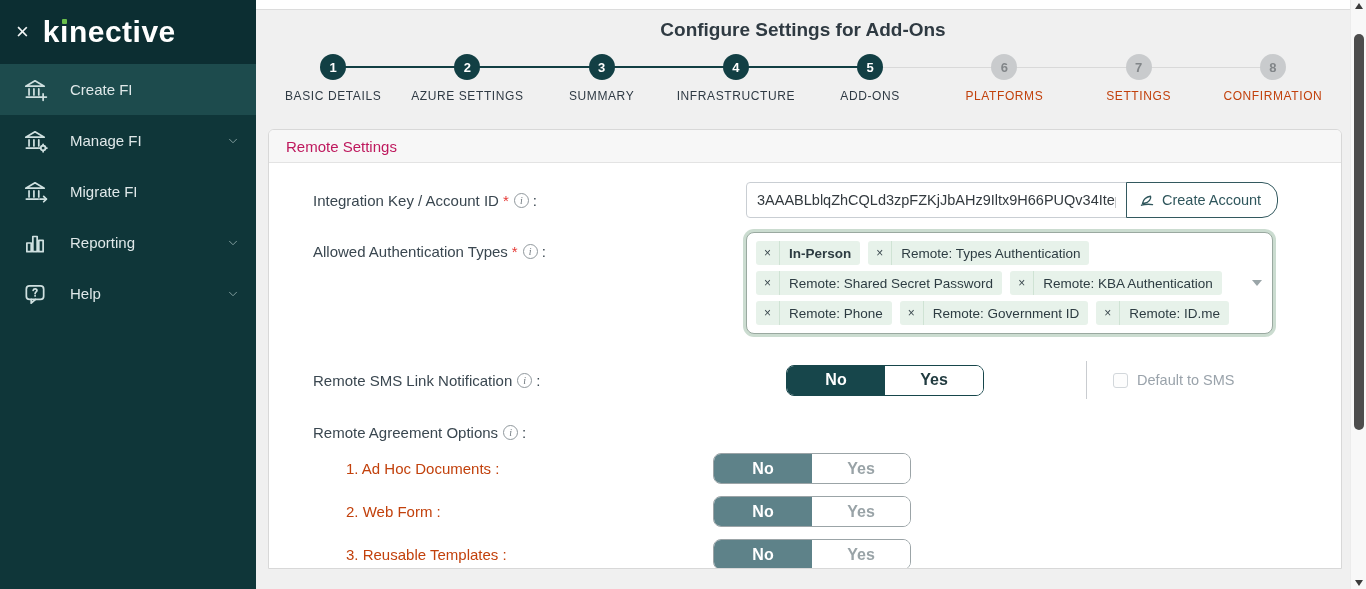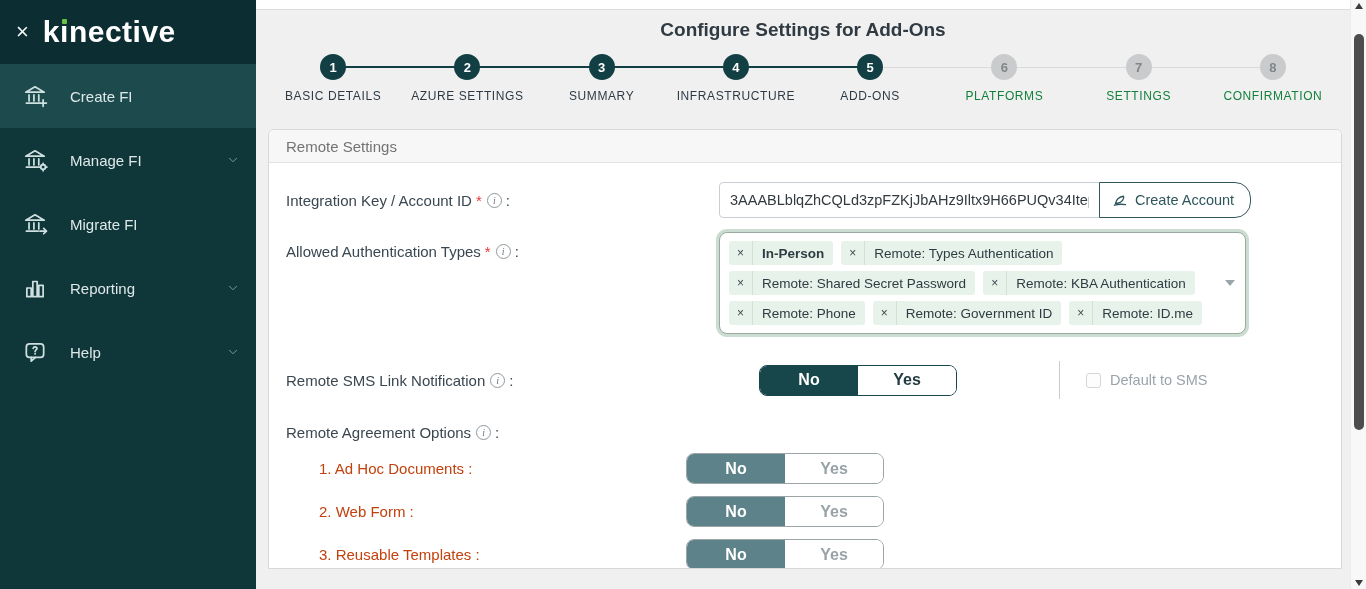--- a/index.html
+++ b/index.html
@@ -6,21 +6,21 @@
   html,body { width:1366px; height:589px; overflow:hidden; font-family:"Liberation Sans", sans-serif; }
   #app { position:relative; width:1366px; height:589px; background:#f0f0f0; overflow:hidden; }
 
   
   .sidebar { position:absolute; left:0; top:0; width:256px; height:589px; background:#0f3639; }
   .sidebar-header { height:64px; background:#0c2e32; display:flex; align-items:center; padding-left:16px; }
   .close-x { color:#f2f6f6; font-size:22px; line-height:1; cursor:pointer; margin-right:14px; font-weight:400; }
   .logo { color:#ffffff; font-size:30px; font-weight:600; letter-spacing:0.5px; display:flex; align-items:baseline; }
   .logo .istack { position:relative; display:inline-block; }
   .logo .istack .dot { position:absolute; top:4px; left:2px; width:5px; height:5px; background:#6abf4b; border-radius:1px; }
-  .nav-item { height:64px; display:flex; align-items:center; padding:0 16px 0 22px; color:#dfe8e9; cursor:pointer; position:relative; }
+  .nav-item { height:51px; display:flex; align-items:center; padding:0 16px 0 22px; color:#dfe8e9; cursor:pointer; position:relative; }
   .nav-item.active { background:#1d4b4d; }
   .nav-icon { width:26px; height:26px; margin-right:22px; display:flex; align-items:center; justify-content:center; }
   .nav-icon svg { stroke:#cfe0e0; fill:none; stroke-width:1.6; stroke-linecap:round; stroke-linejoin:round; }
   .nav-label { font-size:15px; }
   .nav-chev { margin-left:auto; display:flex; }
   .nav-chev svg { stroke:#86a2a3; fill:none; stroke-width:1.6; stroke-linecap:round; }
 
   
   .main { position:absolute; left:256px; top:0; width:1094px; height:474px; background:#f0f0f0; }
   .top-strip { height:10px; background:#ffffff; border-bottom:1px solid #dcdcdc; }
@@ -32,26 +32,26 @@
   .connector { position:absolute; top:0; height:2px; }
   .connector.done { background:#123f44; }
   .connector.todo { background:#d9d9d9; height:1px; margin-top:1px; }
   .steps { display:flex; position:relative; z-index:2; }
   .step { flex:1; display:flex; flex-direction:column; align-items:center; cursor:pointer; }
   .step-circle { width:26px; height:26px; border-radius:50%; display:flex; align-items:center; justify-content:center; font-size:13px; font-weight:700; }
   .step.complete .step-circle, .step.active .step-circle { background:#123f44; color:#ffffff; }
   .step.upcoming .step-circle { background:#c9cbcd; color:#828689; }
   .step-label { margin-top:9px; font-size:12px; letter-spacing:0.6px; font-weight:500; }
   .step.complete .step-label, .step.active .step-label { color:#2f3a44; }
-  .step.upcoming .step-label { color:#15803d; }
+  .step.upcoming .step-label { color:#c2410c; }
 
   
   .panel { margin:26px 8px 0 12px; background:#ffffff; border:1px solid #d8d8d8; border-radius:6px 6px 0 0; overflow:hidden; height:440px; }
-  .panel-header { height:33px; background:#f7f7f7; border-bottom:1px solid #e3e3e3; display:flex; align-items:center; padding-left:17px; font-size:15px; color:#737373; }
-  .panel-body { padding:0 8px 0 17px; }
+  .panel-header { height:33px; background:#f7f7f7; border-bottom:1px solid #e3e3e3; display:flex; align-items:center; padding-left:17px; font-size:15px; color:#be185d; }
+  .panel-body { padding:0 8px 0 17px;margin-left:27px; }
   .frow { display:flex; align-items:center; }
   .flabel { width:433px; font-size:15px; color:#3a4750; display:flex; align-items:center; flex-shrink:0; }
   .req { color:#e53935; margin-left:4px; font-size:15px; }
   .info-i { margin-left:5px; width:15px; height:15px; border:1px solid #90989d; border-radius:50%; color:#6e777d; font-size:10px; font-style:italic; font-family:"Liberation Serif", serif; display:inline-flex; align-items:center; justify-content:center; flex-shrink:0; }
   .colon { margin-left:4px; }
 
   
   .row-key { margin-top:19px; }
   .inputgroup { display:flex; height:36px; }
   .key-input { width:381px; height:36px; border:1px solid #c9ced3; border-radius:4px 0 0 4px; padding:0 10px; font-size:14.5px; color:#333a3f; font-family:"Liberation Sans", sans-serif; white-space:nowrap; overflow:hidden; outline:none; background:#fff; }

